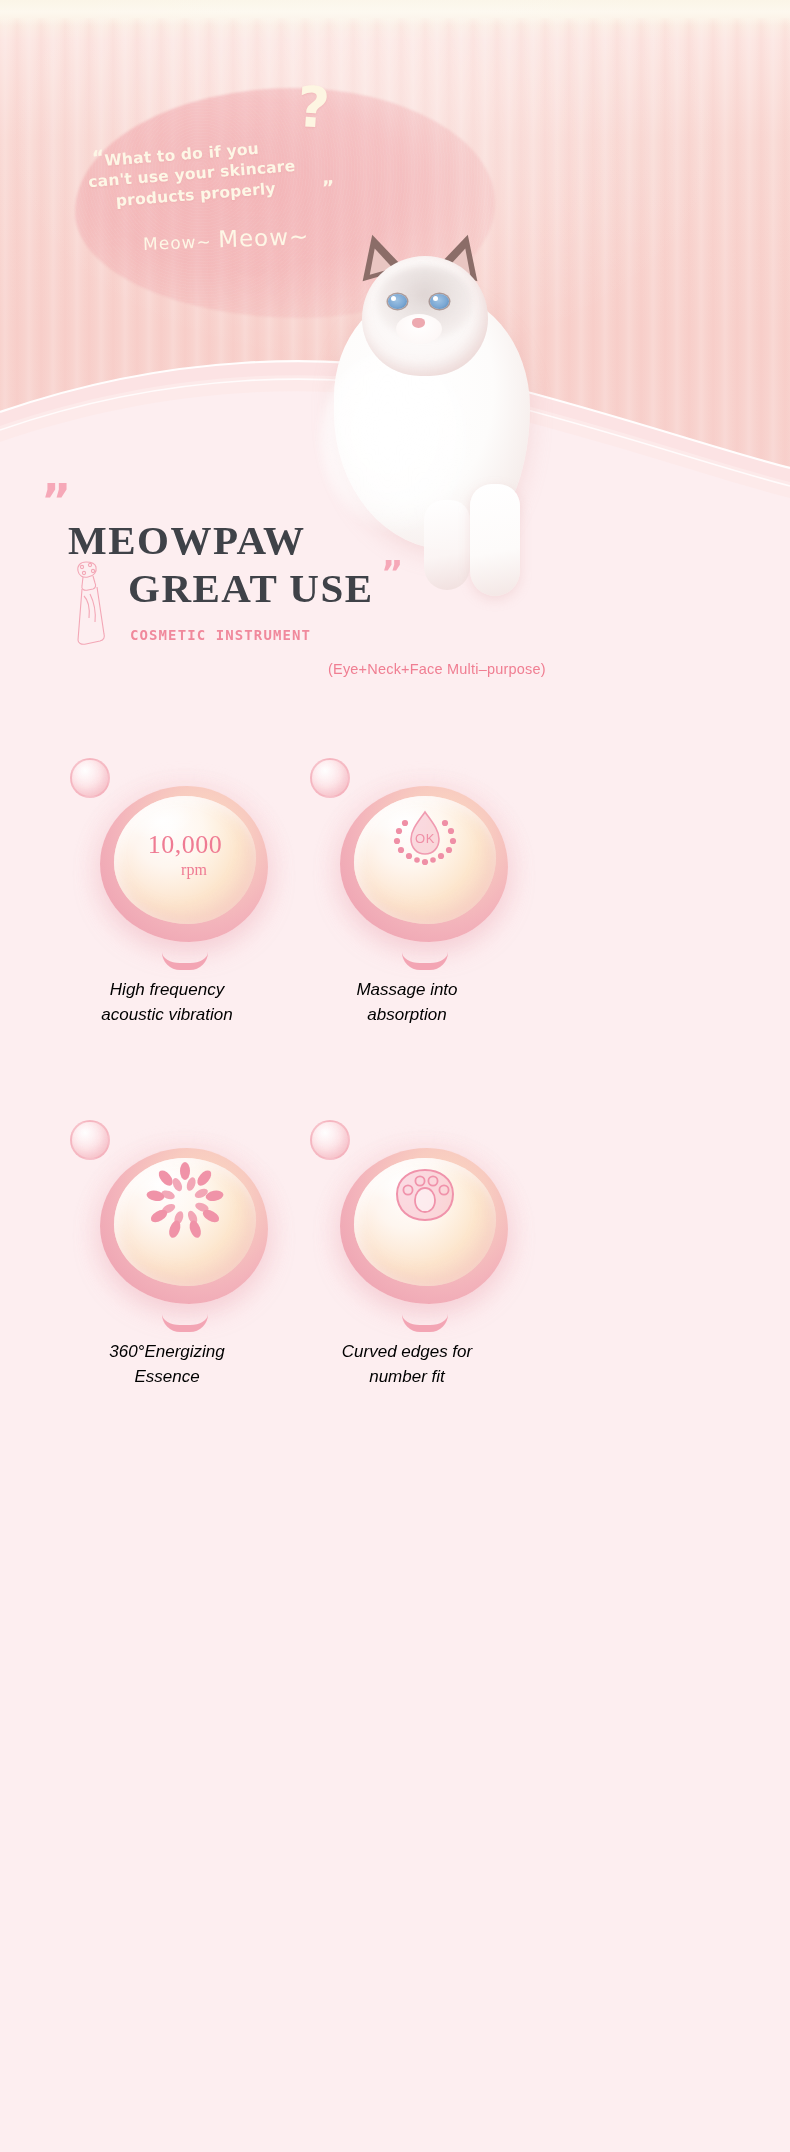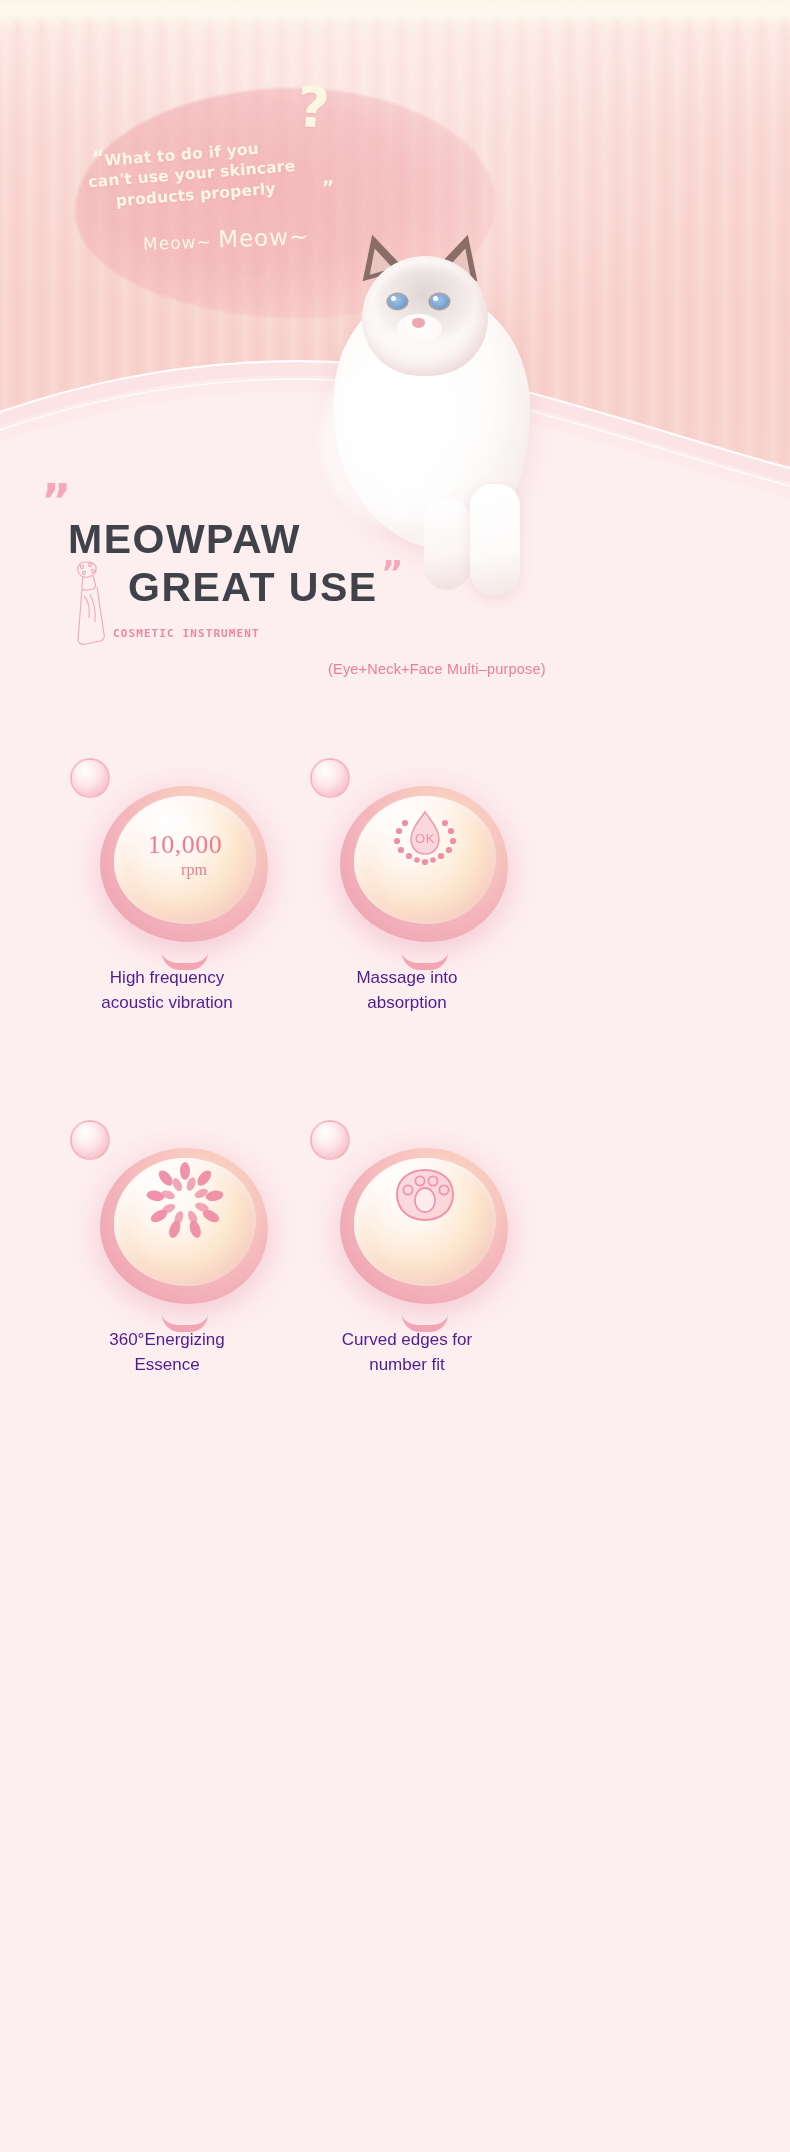--- a/index.html
+++ b/index.html
@@ -196,32 +196,32 @@
     line-height: .7; letter-spacing: -2px;
   }
   .brand-quote-close {
     position: absolute; left: 381px; top: 562px;
     font-family: "DejaVu Sans", sans-serif;
     font-weight: 700; font-size: 34px; color: #f6a8b8;
     line-height: .7; letter-spacing: -2px;
   }
   .brand-line1, .brand-line2 {
     position: absolute;
-    font-family: Liberation Sans, sans-serif;
+    font-family: Liberation Serif, serif;
     font-weight: 700;
     font-size: 41px;
     letter-spacing: 1.5px;
     color: #3f4248;
   }
   .brand-line1 { left: 68px; top: 516px; }
   .brand-line2 { left: 128px; top: 564px; }
   .cosmetic-label {
-    position: absolute; left: 113px; top: 627px;
+    position: absolute; left: 130px; top: 627px;
     font-family: "DejaVu Sans Mono", monospace;
-    font-size: 11px; letter-spacing: 1.1px;
+    font-size: 14px; letter-spacing: 1.1px;
     color: #f0899c; font-weight: 700;
   }
   .device-sketch { position: absolute; left: 70px; top: 556px; width: 44px; height: 90px; }
   .multi-purpose {
     position: absolute; left: 328px; top: 661px;
     font-family: "Liberation Sans", sans-serif;
     font-size: 14.5px; color: #f07e92; letter-spacing: .2px;
   }
 
   
@@ -282,25 +282,25 @@
   }
   .orb-label .big { display:block; font-size: 26px; letter-spacing: .5px; }
   .orb-label .small { display:block; font-size: 16px; margin-top: 1px; margin-left: 18px; }
 
   .icon-holder {
     position: absolute; left: 92px; top: 46px; width: 142px; height: 128px;
     display: flex; justify-content: center;
   }
 
   .cap {
-    position: absolute; left: 0; top: 216px; width: 290px;
+    position: absolute; left: 0; top: 228px; width: 290px;
     text-align: center;
-    color: #4c1d95;
+    color: #000000;
     font-family: "Liberation Sans", sans-serif;
-    font-size: 17px; line-height: 1.45;
+    font-size: 17px; line-height: 1.45; font-style: italic;
   }
 
   
   .footer {
     position: absolute; left: 0; top: 1924px; width: 790px;
     text-align: center;
     color: #f1899b;
     font-family: "Liberation Sans", sans-serif;
     font-size: 14px; line-height: 1.85;
   }

